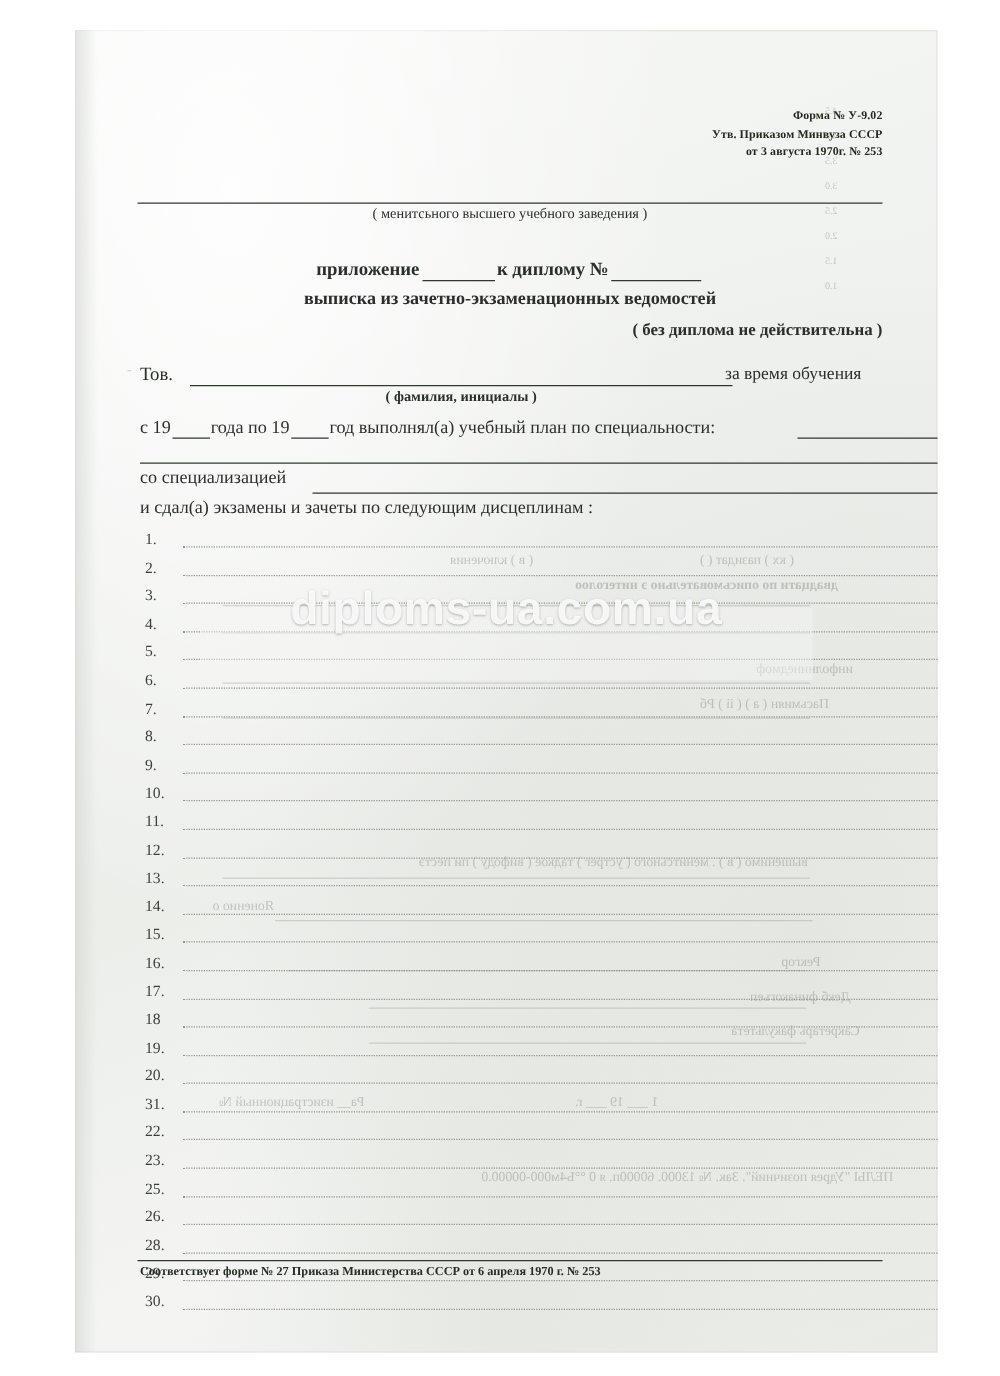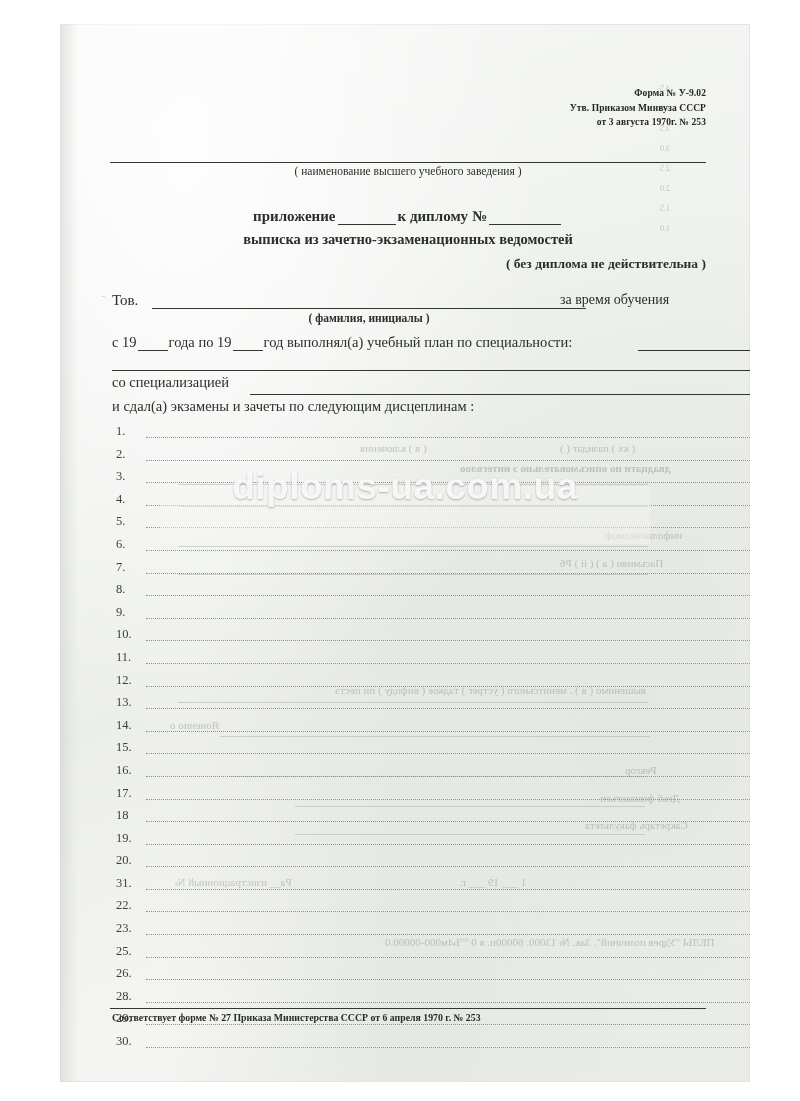--- a/index.html
+++ b/index.html
@@ -121,21 +121,21 @@
 
   
   .tov-label {
     position: absolute;
     left: 52px; top: 268px;
     font-size: 15px;
   }
   .tov-rule { left: 92px; top: 284px; width: 434px; }
   .tov-right {
     position: absolute;
-    left: 500px; top: 268px;
+    left: 520px; top: 268px;
     font-size: 14px;
   }
   .fio-caption {
     position: absolute;
     left: 92px; top: 288px; width: 434px;
     text-align: center;
     font-size: 11.5px;
     font-weight: bold;
   }
 
@@ -292,21 +292,21 @@
       <div class="ghost" style="left:600px; top:180px; font-size:8px;">1.5</div>
       <div class="ghost" style="left:600px; top:200px; font-size:8px;">1.0</div>
 
       <div class="form-stamp">
         <div>Форма № У-9.02</div>
         <div>Утв. Приказом Минвуза СССР</div>
         <div>от 3 августа 1970г. № 253</div>
       </div>
 
       <div class="rule inst-rule"></div>
-      <div class="inst-caption">( наименование высшего учебного заведения )</div>
+      <div class="inst-caption">( менитсьного высшего учебного заведения )</div>
 
       <div class="title-1">
         <span>приложение</span><span class="u1"></span><span>к диплому</span>&nbsp;<span>№</span><span class="u2"></span>
       </div>
       <div class="title-2">выписка из зачетно-экзаменационных ведомостей</div>
       <div class="title-3">( без диплома не действительна )</div>
 
       <div class="tov-label">Тов.</div>
       <div class="rule tov-rule"></div>
       <div class="tov-right">за время обучения</div>

